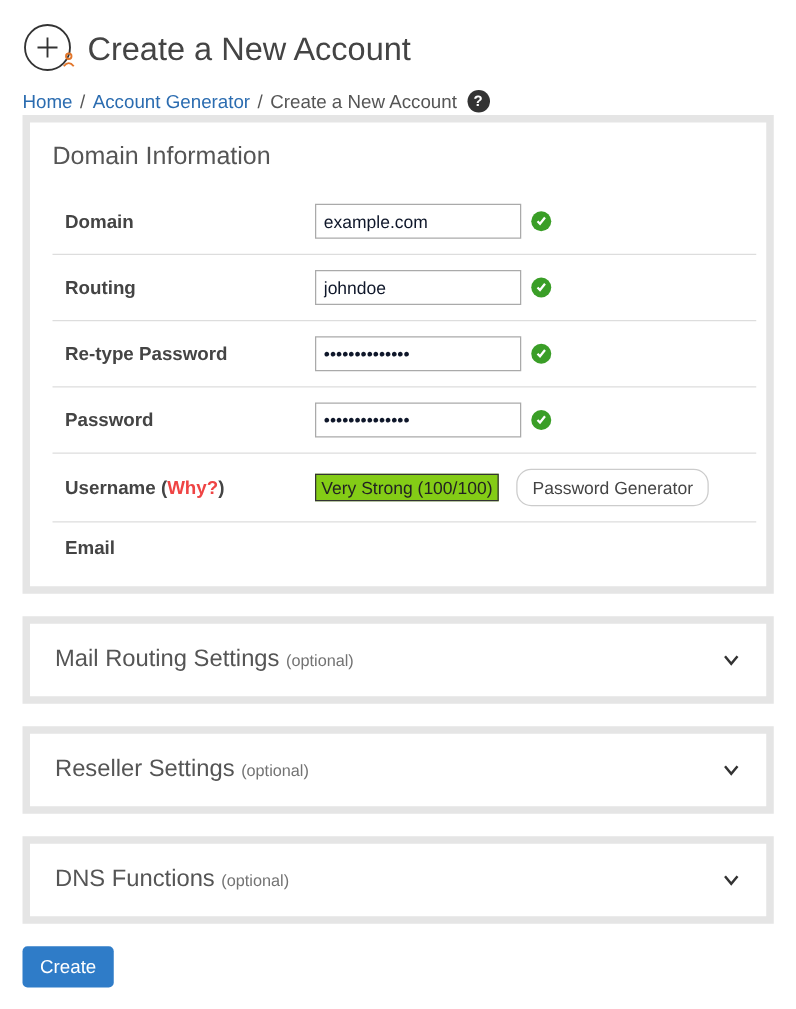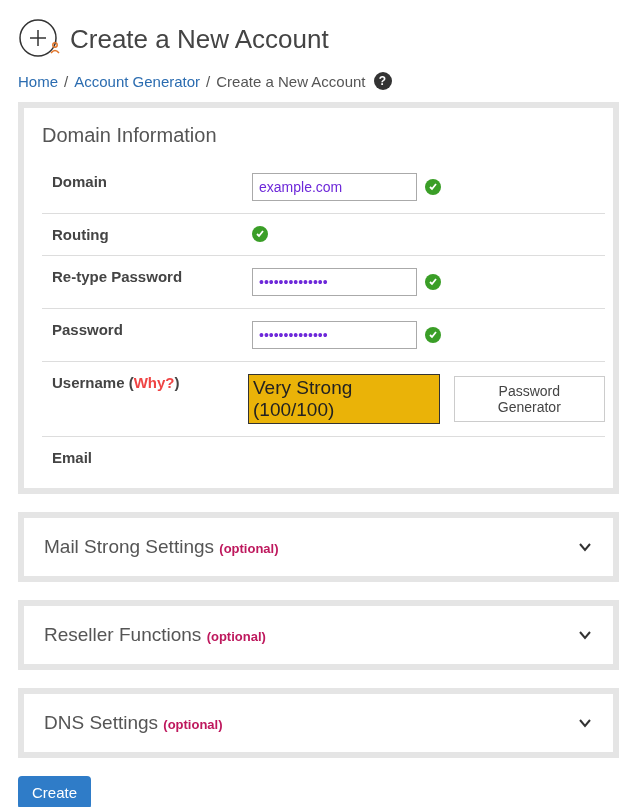--- a/index.html
+++ b/index.html
@@ -24,21 +24,21 @@
   }
   .plus-circle svg { display:block; }
   .page-title {
     font-size: 26px;
     font-weight: 400;
     color: #444;
   }
   .breadcrumb {
     font-size: 15px;
     color: #555;
-    margin-bottom: 12px;
+    margin-bottom: 2px;
     display:flex;
     align-items:center;
     gap:4px;
     flex-wrap:wrap;
   }
   .breadcrumb a { color: #2b6cb0; text-decoration: none; cursor:pointer; }
   .breadcrumb .sep { color:#555; margin:0 2px;}
   .breadcrumb .current { color:#555; }
   .help-badge {
     display:inline-flex;
@@ -57,21 +57,21 @@
     padding: 16px 8px 10px 18px;
   }
   .section-title {
     font-size: 20px;
     color:#555;
     font-weight:400;
     margin-bottom:14px;
   }
   .field-row {
     display:flex;
-    align-items:flex-start;
+    align-items:center;
     padding: 12px 0;
     border-bottom: 1px solid #ddd;
   }
   .field-row:last-child { border-bottom:none;gap:24px; }
   .field-label {
     width: 210px;
     font-size: 15px;
     font-weight:600;
     color:#444;
     padding-left: 10px;
@@ -81,40 +81,40 @@
     display:flex;
     align-items:center;
     gap:8px;
   }
   input[type=text], input[type=password] {
     height: 28px;
     width: 165px;
     border:1px solid #aaa;
     padding: 2px 6px;
     font-size:14px;
-    color:#6d28d9;
+    color:#0f172a;
     background:#fff;
   }
   .check-ok {
     width:16px;height:16px;border-radius:50%;
     background:#3a9e27;display:inline-flex;
     align-items:center;justify-content:center;
   }
   .check-ok svg{display:block;}
   .strength-box {
-    background:#eab308;
+    background:#84cc16;
     border:1px solid #333;
     padding: 2px 4px;
-    font-size:19px;
+    font-size:14px;
     color:#222;
   }
   .btn {
     border:1px solid #ccc;
     background:#fff;
-    border-radius:0;
+    border-radius:12px;
     padding:6px 12px;
     font-size:14px;
     color:#444;
     cursor:pointer;
   }
   .collapsible {
     border:6px solid #e5e5e5;
     background:#fff;
     margin-bottom:18px;
   }
@@ -125,22 +125,22 @@
     justify-content:space-between;
     cursor:pointer;
   }
   .collapsible-title {
     font-size:19px;
     color:#555;
     font-weight:400;
   }
   .optional {
     font-size:13px;
-    color:#be185d;
-    font-weight:700;
+    color:#737373;
+    font-weight:400;
   }
   .chevron svg{display:block;}
   .create-btn {
     background:#2f7cc8;
     color:#fff;
     border:none;
     border-radius:4px;
     padding:8px 14px;
     font-size:15px;
     cursor:pointer;
@@ -185,20 +185,21 @@
           <svg width="10" height="10" viewBox="0 0 10 10">
               <path d="M2 5 l2 2 l4 -5" stroke="#fff" stroke-width="1.8" fill="none"></path>
             </svg>
         </span>
       </div>
     </div>
 
     <div class="field-row">
       <div class="field-label">Routing</div>
       <div class="field-control">
+        <input type="text" value="johndoe" style="">
         <span class="check-ok">
           <svg width="10" height="10" viewBox="0 0 10 10">
               <path d="M2 5 l2 2 l4 -5" stroke="#fff" stroke-width="1.8" fill="none"></path>
             </svg>
         </span>
       </div>
     </div>
 
     <div class="field-row">
       <div class="field-label">Re-type Password</div>
@@ -237,49 +238,49 @@
     <div class="field-row">
       <div class="field-label">Email</div>
     </div>
 
   </div>
 </div>
 
 <div class="collapsible">
   <div class="collapsible-header">
     <span class="collapsible-title">
-      <span>Mail Strong Settings</span>
+      <span>Mail Routing Settings</span>
       <span class="optional">(optional)</span>
     </span>
     <span class="chevron">
       <svg width="16" height="16" viewBox="0 0 16 16">
           <path d="M3 5 l5 6 l5 -6" stroke="#333" stroke-width="2" fill="none"></path>
         </svg>
     </span>
   </div>
 </div>
 
 <div class="collapsible">
   <div class="collapsible-header">
     <span class="collapsible-title">
-      <span>Reseller Functions</span>
+      <span>Reseller Settings</span>
       <span class="optional">(optional)</span>
     </span>
     <span class="chevron">
       <svg width="16" height="16" viewBox="0 0 16 16">
           <path d="M3 5 l5 6 l5 -6" stroke="#333" stroke-width="2" fill="none"></path>
         </svg>
     </span>
   </div>
 </div>
 
 <div class="collapsible">
   <div class="collapsible-header">
     <span class="collapsible-title">
-      <span>DNS Settings</span>
+      <span>DNS Functions</span>
       <span class="optional">(optional)</span>
     </span>
     <span class="chevron">
       <svg width="16" height="16" viewBox="0 0 16 16">
           <path d="M3 5 l5 6 l5 -6" stroke="#333" stroke-width="2" fill="none"></path>
         </svg>
     </span>
   </div>
 </div>
 

